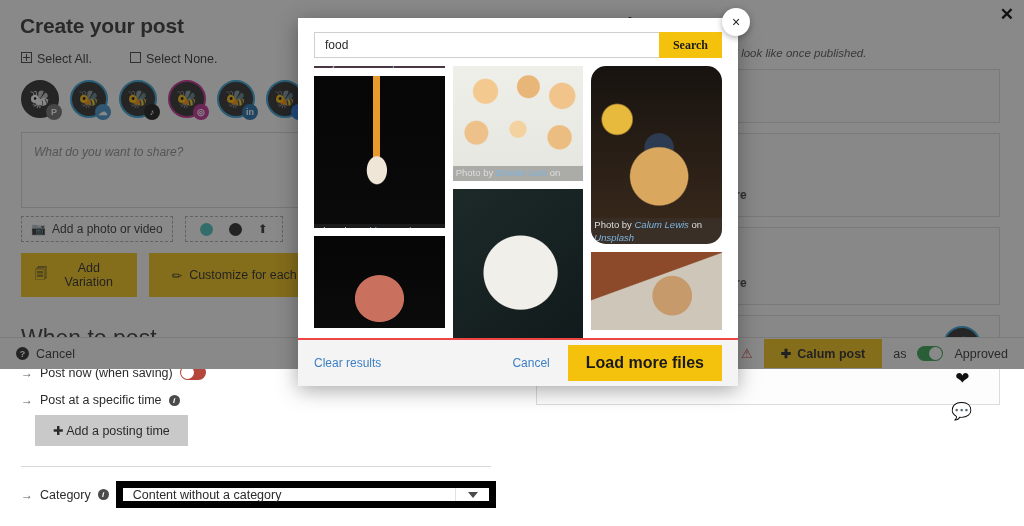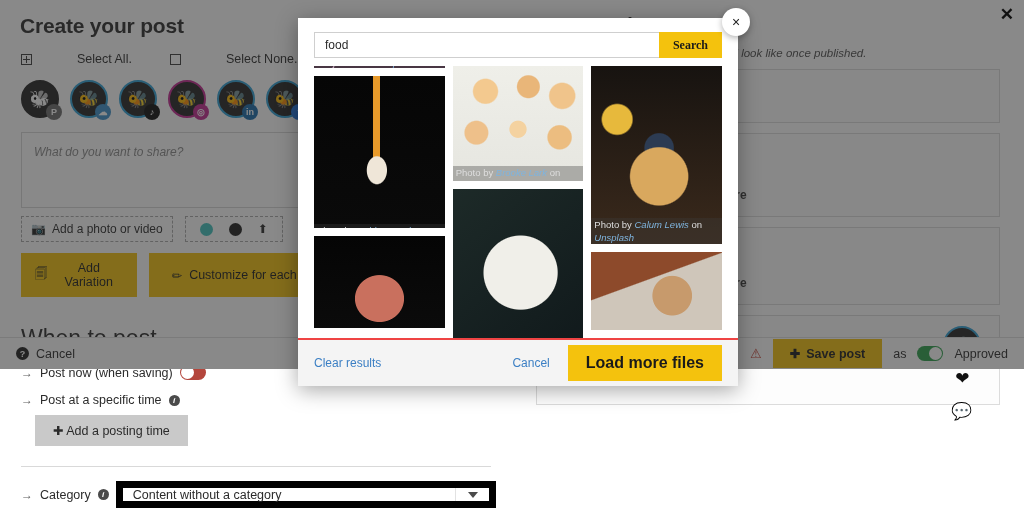--- a/index.html
+++ b/index.html
@@ -30,21 +30,21 @@
     display: inline-block; width: 11px; height: 11px;
     border: 1.4px solid #3b3b3b; margin-right: 5px; vertical-align: -1px;
     position: relative;
   }
   .select-row .sq.plus::before,
   .select-row .sq.plus::after {
     content: ""; position: absolute; background: #3b3b3b;
   }
   .select-row .sq.plus::before { left: 1px; right: 1px; top: 4px; height: 1.4px; }
   .select-row .sq.plus::after { top: 1px; bottom: 1px; left: 4px; width: 1.4px; }
-  .select-item { display: inline-flex; align-items: center; cursor: pointer; gap: 40px; }
+  .select-item { display: inline-flex; cursor: pointer; }
 
   .avatars { display: flex; gap: 11px; margin: 14px 0 0 5px; }
   .avatar-wrap { position: relative; width: 38px; height: 38px; }
   .avatar {
     width: 38px; height: 38px; border-radius: 50%;
     background: #222; border: 2px solid transparent;
     display: flex; align-items: center; justify-content: center;
     overflow: hidden;
   }
   .avatar.ring-blue { border-color: #2e9fd4; }
@@ -463,21 +463,21 @@
 
     <div class="bottom-bar">
       <div class="bb-left">
         <span class="q-icon">?</span>
         <span>Cancel</span>
       </div>
       <div class="bb-right">
         <span class="warn">⚠</span>
         <button class="btn-save">
           <span>✚</span>
-          <span>Save post</span>
+          <span>Calum post</span>
         </button>
         <span>as</span>
         <span class="toggle on"></span>
         <span>Approved</span>
       </div>
     </div>
   </div>
 
   <div class="overlay"></div>
   <div class="close-top-right">✕</div>
@@ -512,21 +512,21 @@
         <div class="mcol">
           <div class="photo p-tarts" style="height:115px;">
             <div class="credit pos2">
               <span>Photo by </span><a>Brooke Lark</a><span> on </span><a>Unsplash</a>
             </div>
           </div>
           <div class="photo p-ramen" style="height:152px;"></div>
         </div>
 
         <div class="mcol">
-          <div class="photo p-pancake" style="height:178px;">
+          <div class="photo p-pancake" style="height:178px;border-radius:15px;">
             <div class="credit pos3">
               <span>Photo by </span><a>Calum Lewis</a><span> on </span><a>Unsplash</a>
             </div>
           </div>
           <div class="photo p-coffee" style="height:78px;"></div>
         </div>
 
       </div>
     </div>
 

